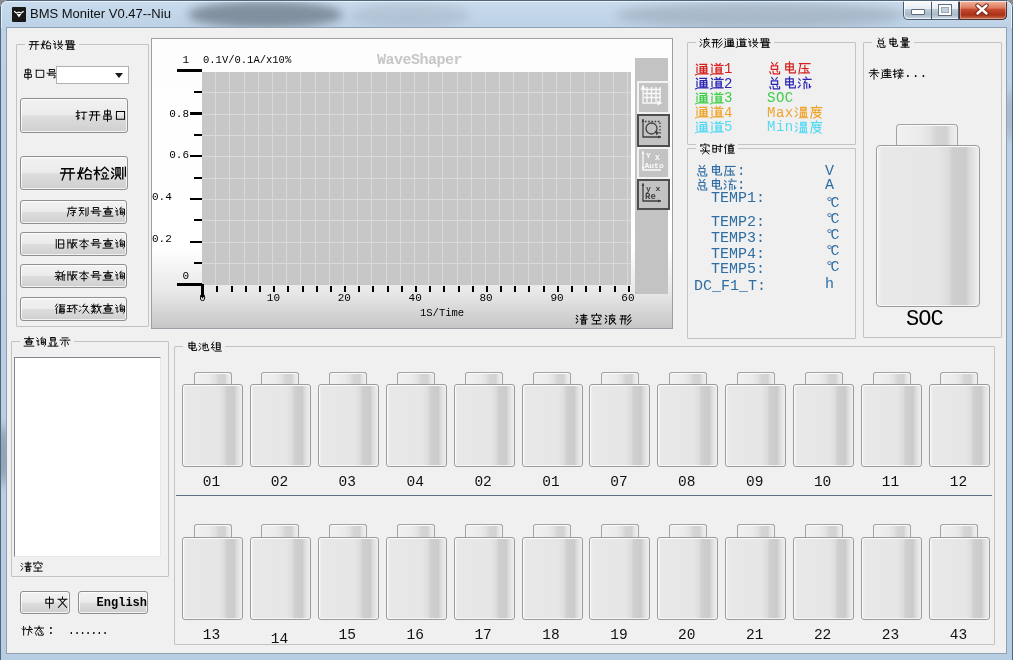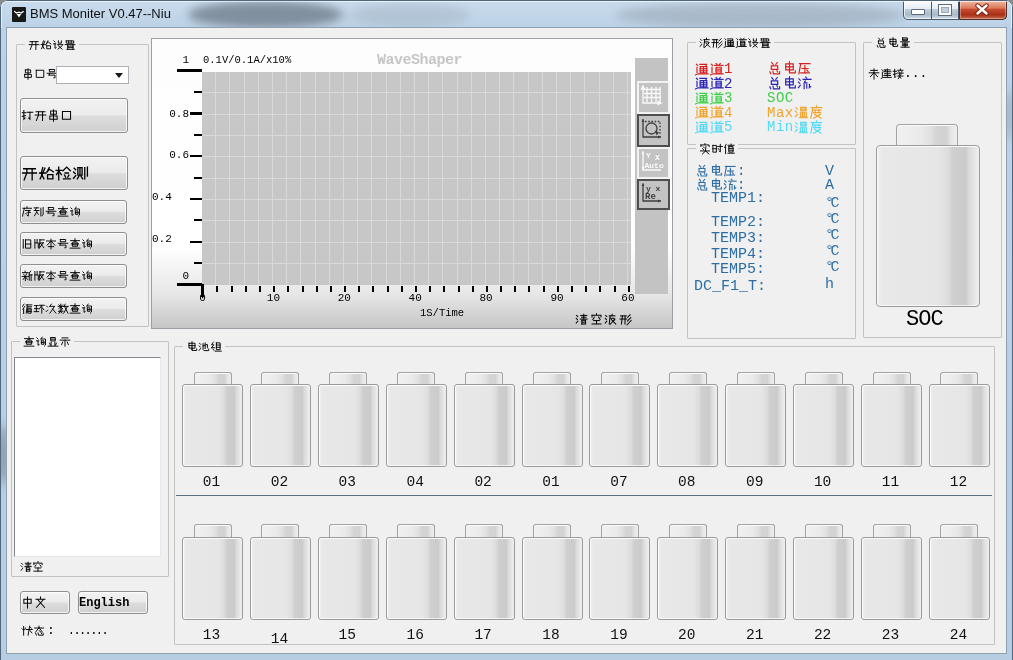--- a/index.html
+++ b/index.html
@@ -5,21 +5,21 @@
 #win{position:absolute;left:0;top:0;width:1013px;height:660px;background:linear-gradient(180deg,#c9dcee 0%,#bdd2e6 4%,#b7cde2 100%);border-radius:7px 7px 0 0;overflow:hidden}
 #win:before{content:"";position:absolute;inset:0;border:1px solid #50667c;border-bottom:none;border-radius:7px 7px 0 0;pointer-events:none;z-index:50}
 #win:after{content:"";position:absolute;left:1px;top:1px;right:1px;height:26px;border:1px solid rgba(255,255,255,.65);border-bottom:none;border-radius:6px 6px 0 0;pointer-events:none;z-index:50}
 .smud{position:absolute;filter:blur(5px);border-radius:50%}
 #client{position:absolute;left:7px;top:28px;width:999px;height:625px;background:#f0f0f0;box-shadow:0 0 0 1px #8fa0b1}
 .abs{position:absolute}
 .gb{position:absolute;border:1px solid #c3c3c3;border-radius:1px}
 .gb .lbl{position:absolute;top:-7px;left:8px;background:#f0f0f0;padding:0 3px;display:flex;align-items:center;height:13px}
 .cg{display:block;fill:none;stroke:currentColor;stroke-width:1.25;stroke-linecap:square}
 .row{display:flex;align-items:center}
-.btn{position:absolute;border:1px solid #8e8f8f;border-radius:3px;background:linear-gradient(180deg,#f2f2f2 0%,#ebebeb 48%,#dddddd 52%,#cfcfcf 100%);box-shadow:inset 0 0 0 1px rgba(255,255,255,.75);display:flex;align-items:center;justify-content:flex-start}
+.btn{position:absolute;border:1px solid #8e8f8f;border-radius:3px;background:linear-gradient(180deg,#f2f2f2 0%,#ebebeb 48%,#dddddd 52%,#cfcfcf 100%);box-shadow:inset 0 0 0 1px rgba(255,255,255,.75);display:flex;align-items:center;justify-content:flex-end}
 .mono{font-family:"Liberation Mono",monospace}
 .tick{position:absolute;background:#000}
 .batt{position:absolute;width:59px;height:81px;border:1px solid #9b9b9b;border-radius:3px;background:linear-gradient(90deg,#f0f0f0 0%,#e8e8e8 6%,#e6e6e6 60%,#dcdcdc 70%,#cfcfcf 74%,#cbcbcb 87%,#d9d9d9 90%,#e9e9e9 97%,#efefef 100%);box-shadow:inset 0 1px 0 #fbfbfb,inset 1px 0 0 rgba(255,255,255,.8),inset 0 -1px 0 rgba(255,255,255,.7)}
 .nub{position:absolute;width:36px;height:12px;border:1px solid #a3a3a3;border-bottom:none;border-radius:3px 3px 0 0;background:linear-gradient(90deg,#f1f1f1 0%,#eaeaea 40%,#e2e2e2 55%,#d4d4d4 66%,#d2d2d2 82%,#e5e5e5 90%,#efefef 100%);box-shadow:inset 0 1px 0 #fafafa}
 .bnum{position:absolute;width:59px;text-align:center;font-family:"Liberation Mono",monospace;font-size:14.5px;color:#111}
 </style></head><body>
 <div id="win">
 <div class="smud" style="left:188px;top:1px;width:155px;height:27px;background:rgba(88,100,113,.62)"></div>
     <div class="smud" style="left:350px;top:3px;width:120px;height:24px;background:rgba(130,143,156,.25)"></div>
     <div class="smud" style="left:615px;top:2px;width:290px;height:26px;background:rgba(128,140,153,.38)"></div>
@@ -661,21 +661,21 @@
         <div class="batt" style="left:550.2px;top:189.5px"></div>
         <div class="bnum" style="left:550.2px;top:279.5px">21</div>
         <div class="nub" style="left:629.6px;top:177px"></div>
         <div class="batt" style="left:618.1px;top:189.5px"></div>
         <div class="bnum" style="left:618.1px;top:279.5px">22</div>
         <div class="nub" style="left:697.5px;top:177px"></div>
         <div class="batt" style="left:686px;top:189.5px"></div>
         <div class="bnum" style="left:686px;top:279.5px">23</div>
         <div class="nub" style="left:765.4px;top:177px"></div>
         <div class="batt" style="left:753.9px;top:189.5px"></div>
-        <div class="bnum" style="left:753.9px;top:279.5px">24</div>
+        <div class="bnum" style="left:753.9px;top:279.5px">43</div>
       </div>
     </div>
   </div>
 <svg width="0" height="0" style="position:absolute">
     <defs>
       <symbol id="g4e2d" viewBox="0 0 16 16">
         <path d="M3.5,4 L12.5,4 L12.5,9 L3.5,9 L3.5,4"></path>
         <path d="M8,1.2 L8,14.8"></path>
       </symbol>
       <symbol id="g4e32" viewBox="0 0 16 16">

